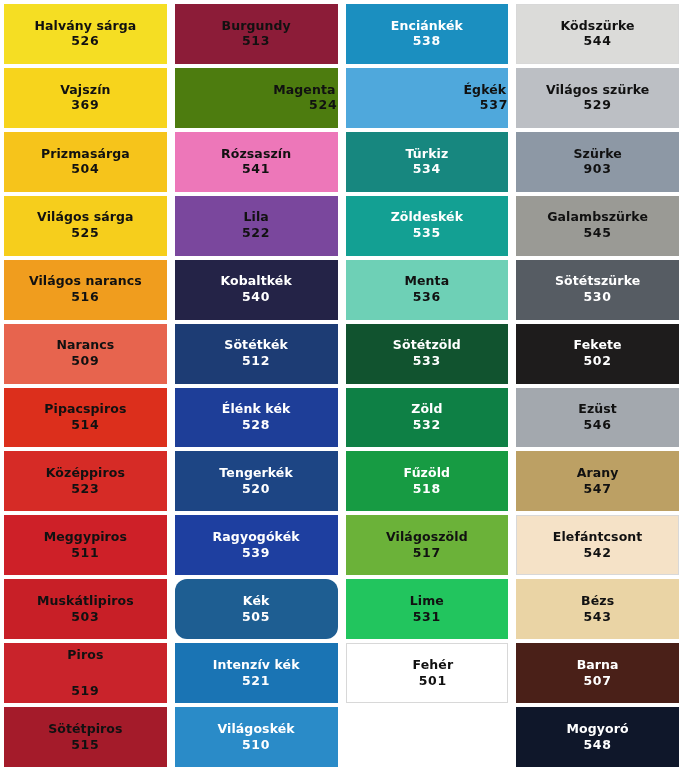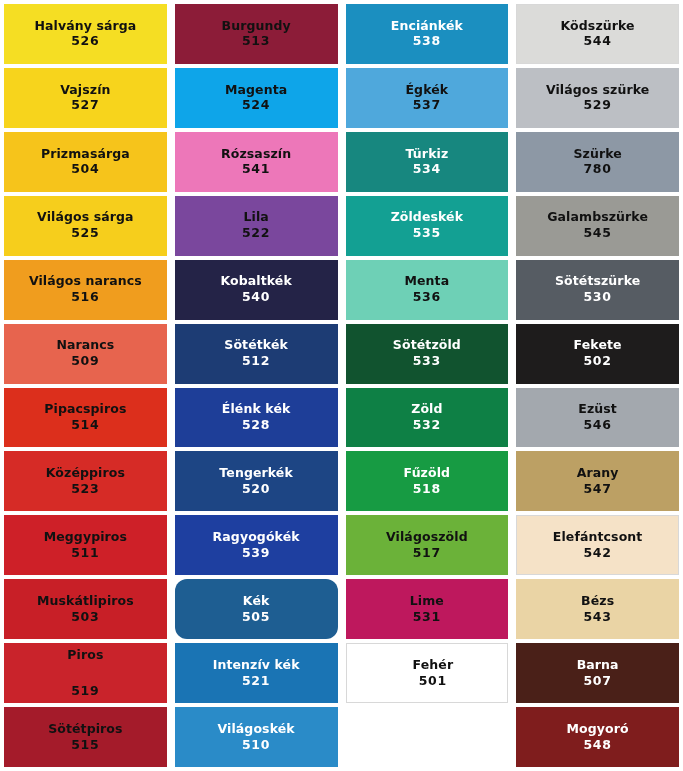--- a/index.html
+++ b/index.html
@@ -66,21 +66,21 @@
 <body>
 
 <div class="chart">
     <div class="col">
       <div class="swatch txt-dark" style="background: rgb(245, 222, 35);">
         <div class="swatch-name">Halvány sárga</div>
         <div class="swatch-code">526</div>
       </div>
       <div class="swatch txt-dark" style="background: rgb(247, 212, 28);">
         <div class="swatch-name">Vajszín</div>
-        <div class="swatch-code">527</div>
+        <div class="swatch-code">369</div>
       </div>
       <div class="swatch txt-dark" style="background: rgb(246, 196, 27);">
         <div class="swatch-name">Prizmasárga</div>
         <div class="swatch-code">504</div>
       </div>
       <div class="swatch txt-dark" style="background: rgb(246, 206, 28);">
         <div class="swatch-name">Világos sárga</div>
         <div class="swatch-code">525</div>
       </div>
       <div class="swatch txt-dark" style="background: rgb(240, 157, 30);">
@@ -114,21 +114,21 @@
       <div class="swatch txt-dark" style="background: rgb(164, 27, 42);">
         <div class="swatch-name">Sötétpiros</div>
         <div class="swatch-code">515</div>
       </div>
     </div>
     <div class="col">
       <div class="swatch txt-dark" style="background: rgb(140, 28, 56);">
         <div class="swatch-name">Burgundy</div>
         <div class="swatch-code">513</div>
       </div>
-      <div class="swatch txt-dark" style="background: #0ea5e9;">
+      <div class="swatch txt-dark" style="background: #4d7c0f; align-items: flex-end;">
         <div class="swatch-name">Magenta</div>
         <div class="swatch-code">524</div>
       </div>
       <div class="swatch txt-dark" style="background: rgb(237, 119, 185);">
         <div class="swatch-name">Rózsaszín</div>
         <div class="swatch-code">541</div>
       </div>
       <div class="swatch txt-dark" style="background: rgb(122, 71, 157);">
         <div class="swatch-name">Lila</div>
         <div class="swatch-code">522</div>
@@ -164,21 +164,21 @@
       <div class="swatch txt-light" style="background: rgb(42, 139, 200);">
         <div class="swatch-name">Világoskék</div>
         <div class="swatch-code">510</div>
       </div>
     </div>
     <div class="col">
       <div class="swatch txt-light" style="background: rgb(27, 143, 192);">
         <div class="swatch-name">Enciánkék</div>
         <div class="swatch-code">538</div>
       </div>
-      <div class="swatch txt-dark" style="background: rgb(79, 168, 220);">
+      <div class="swatch txt-dark" style="background: rgb(79, 168, 220); align-items: flex-end;">
         <div class="swatch-name">Égkék</div>
         <div class="swatch-code">537</div>
       </div>
       <div class="swatch txt-light" style="background: rgb(23, 135, 127);">
         <div class="swatch-name">Türkiz</div>
         <div class="swatch-code">534</div>
       </div>
       <div class="swatch txt-light" style="background: rgb(19, 160, 147);">
         <div class="swatch-name">Zöldeskék</div>
         <div class="swatch-code">535</div>
@@ -196,41 +196,41 @@
         <div class="swatch-code">532</div>
       </div>
       <div class="swatch txt-light" style="background: rgb(23, 155, 67);">
         <div class="swatch-name">Fűzöld</div>
         <div class="swatch-code">518</div>
       </div>
       <div class="swatch txt-dark" style="background: rgb(107, 178, 57);">
         <div class="swatch-name">Világoszöld</div>
         <div class="swatch-code">517</div>
       </div>
-      <div class="swatch txt-dark" style="background: #be185d;">
+      <div class="swatch txt-dark" style="background: #22c55e;">
         <div class="swatch-name">Lime</div>
         <div class="swatch-code">531</div>
       </div>
       <div class="swatch txt-dark bordered" style="background: rgb(255, 255, 255); padding-left: 12px;">
         <div class="swatch-name">Fehér</div>
         <div class="swatch-code">501</div>
       </div>
     </div>
     <div class="col">
       <div class="swatch txt-dark bordered" style="background: rgb(219, 219, 217);">
         <div class="swatch-name">Ködszürke</div>
         <div class="swatch-code">544</div>
       </div>
       <div class="swatch txt-dark" style="background: rgb(188, 191, 196);">
         <div class="swatch-name">Világos szürke</div>
         <div class="swatch-code">529</div>
       </div>
       <div class="swatch txt-dark" style="background: rgb(141, 152, 165);">
         <div class="swatch-name">Szürke</div>
-        <div class="swatch-code">780</div>
+        <div class="swatch-code">903</div>
       </div>
       <div class="swatch txt-dark" style="background: rgb(154, 154, 149);">
         <div class="swatch-name">Galambszürke</div>
         <div class="swatch-code">545</div>
       </div>
       <div class="swatch txt-light" style="background: rgb(86, 92, 99);">
         <div class="swatch-name">Sötétszürke</div>
         <div class="swatch-code">530</div>
       </div>
       <div class="swatch txt-light" style="background: rgb(30, 28, 28);">
@@ -250,18 +250,18 @@
         <div class="swatch-code">542</div>
       </div>
       <div class="swatch txt-dark" style="background: rgb(234, 212, 165);">
         <div class="swatch-name">Bézs</div>
         <div class="swatch-code">543</div>
       </div>
       <div class="swatch txt-light" style="background: rgb(74, 32, 24);">
         <div class="swatch-name">Barna</div>
         <div class="swatch-code">507</div>
       </div>
-      <div class="swatch txt-light" style="background: #7f1d1d;">
+      <div class="swatch txt-light" style="background: #0f172a;">
         <div class="swatch-name">Mogyoró</div>
         <div class="swatch-code">548</div>
       </div>
     </div>
   </div>
 
 </body></html>

